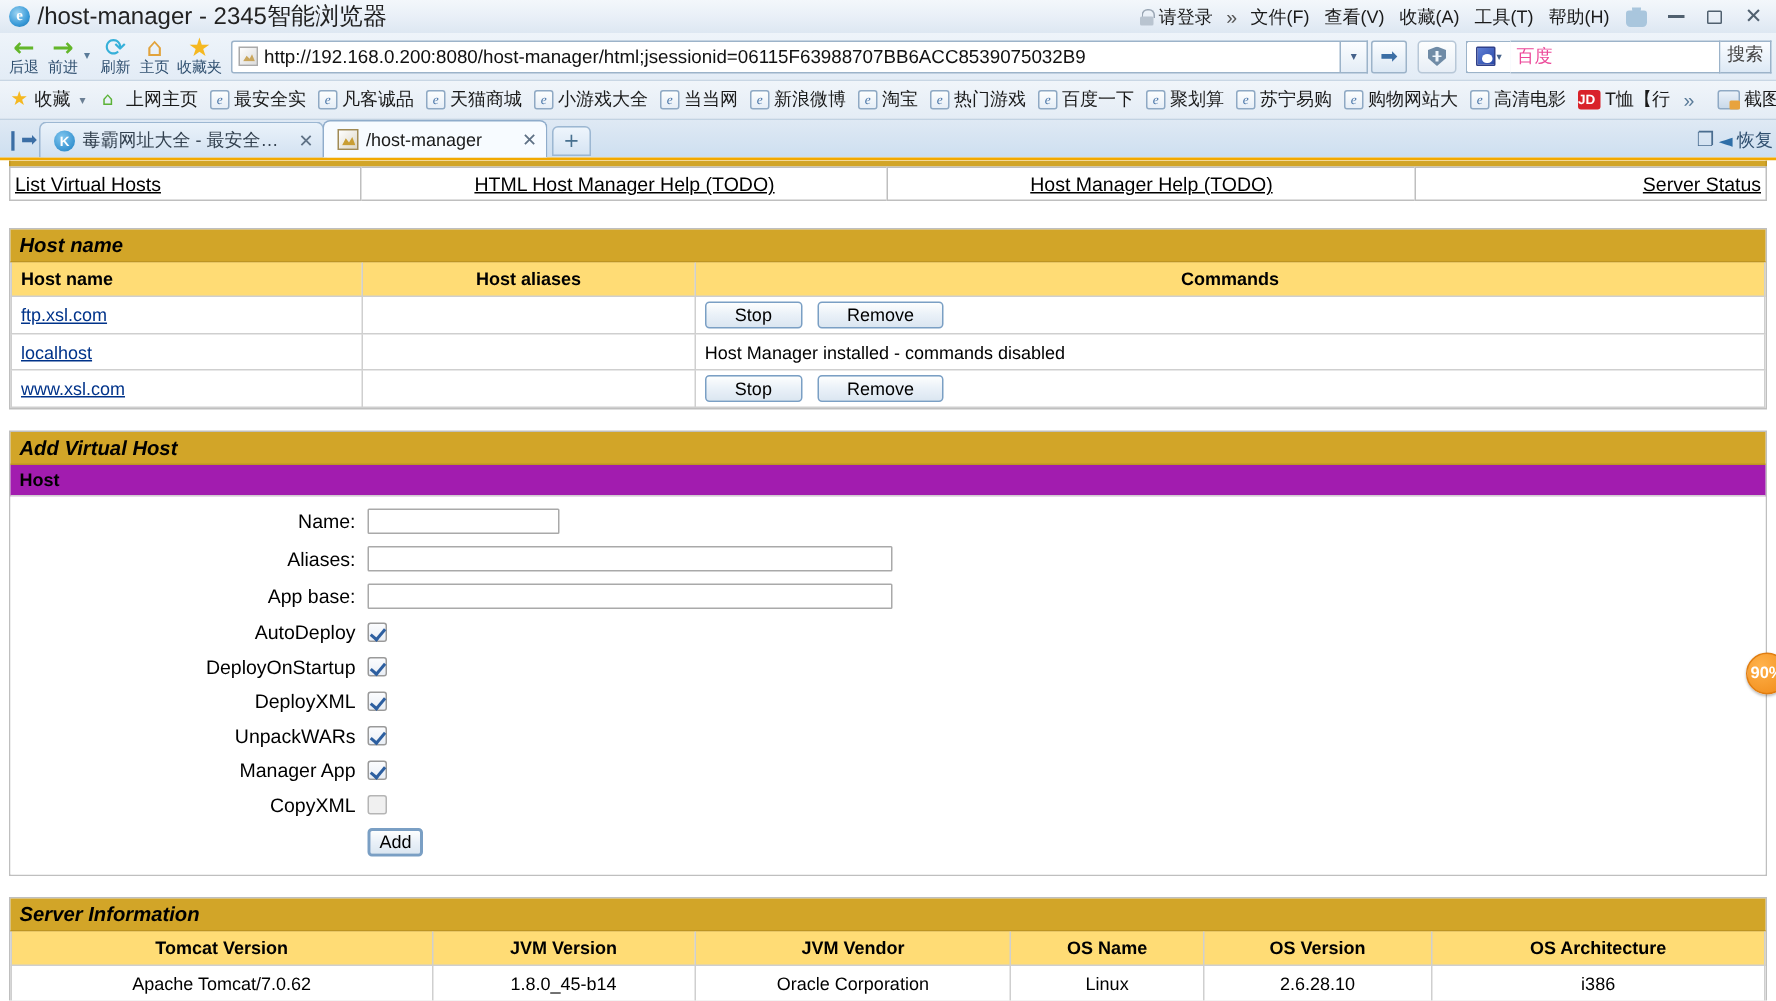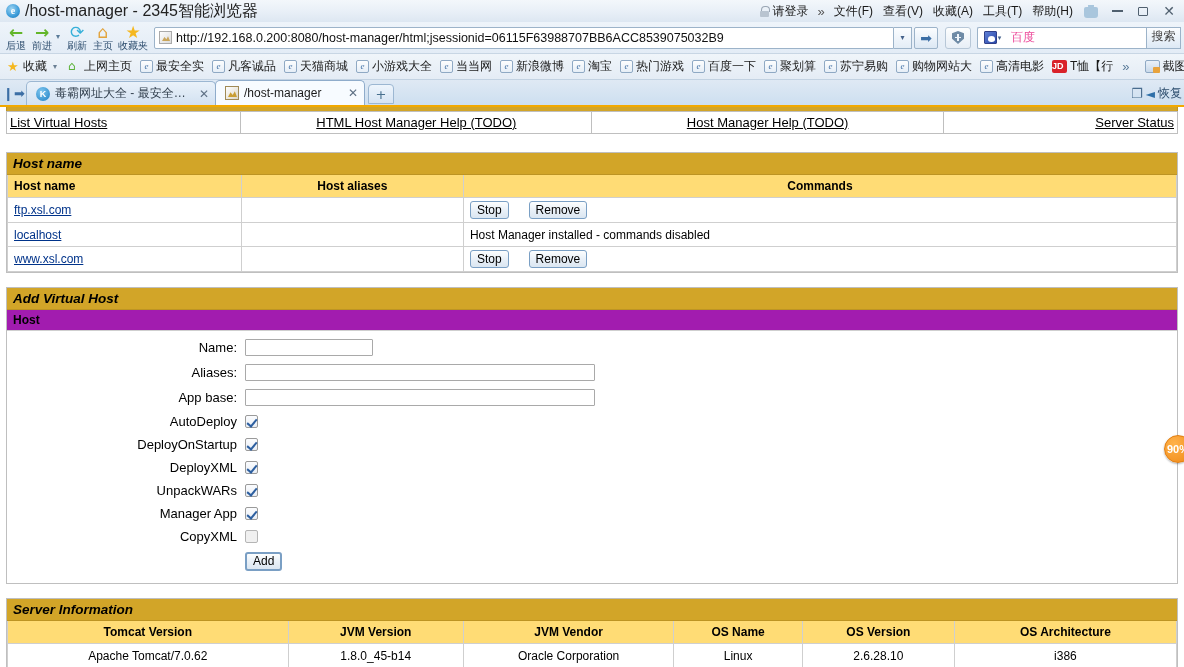--- a/index.html
+++ b/index.html
@@ -322,25 +322,25 @@
   table.grid td {
     border:1px solid #cfcfcf; padding:3px 6px; height:24px;
     font-size:12px; background:#fff; vertical-align:middle;
   }
   table.grid td.ctr { text-align:center; }
   table.grid a { color:#00338a; text-decoration:underline; }
 
   button.tcbtn, .tcbtn {
     font-family:"Liberation Sans", sans-serif;
     font-size:12px; color:#000;
-    padding:1px 6px;
+    padding:1px 19px;
     border:1px solid #7a9fc4;
     border-radius:3px;
     background:linear-gradient(to bottom,#fdfefe 0%,#eaf1f8 48%,#dbe6f1 100%);
-    margin-right:20px;
+    margin-right:10px;
     line-height:14px;
   }
   .addbtn {
     border:2px solid #7a9fc4; border-radius:3px;
     padding:0px 6px; font-size:12px;
     background:linear-gradient(to bottom,#fdfefe 0%,#eaf1f8 48%,#dbe6f1 100%);
     line-height:15px;
   }
 
   

